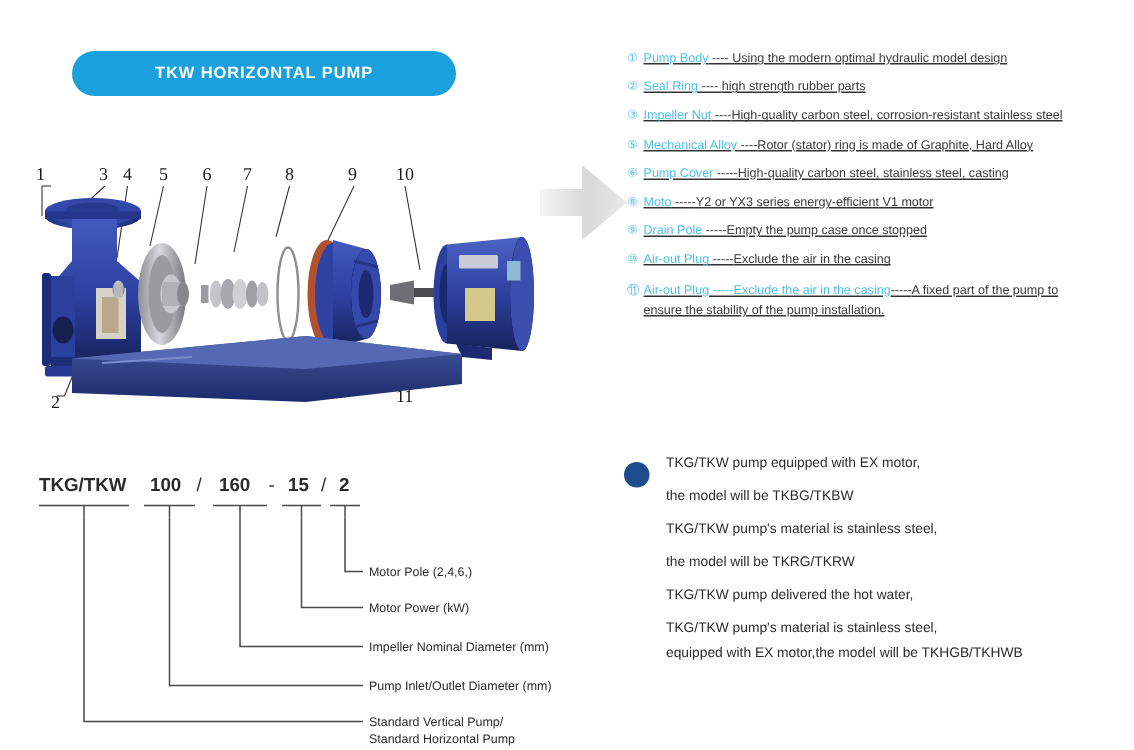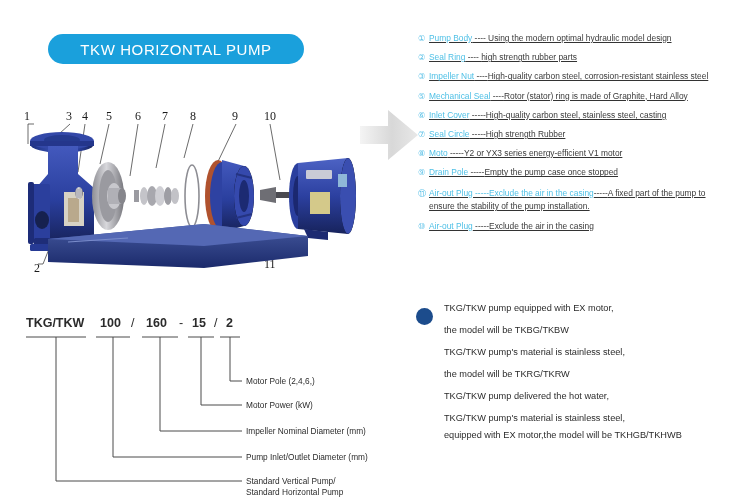--- a/index.html
+++ b/index.html
@@ -31,22 +31,22 @@
     width: 256px;
     height: 30px;
     background: #1aa0dc;
     border-radius: 15px;
     display: flex;
     align-items: center;
     justify-content: center;
   }
   .title-badge span {
     color: #ffffff;
-    font-size: 15px;
-    font-weight: normal;
+    font-size: 11px;
+    font-weight: bold;
     letter-spacing: 0.6px;
   }
 
   
   .diagram {
     position: absolute;
     left: 8px;
     top: 96px;
     width: 350px;
     height: 190px;
@@ -322,40 +322,37 @@
     <div class="legend-item">
       <span class="num">①</span><span class="part">Pump Body</span><span class="desc"> ---- </span><span class="desc">Using the modern optimal hydraulic model design</span>
     </div>
     <div class="legend-item">
       <span class="num">②</span><span class="part">Seal Ring</span><span class="desc"> ---- </span><span class="desc">high strength rubber parts</span>
     </div>
     <div class="legend-item">
       <span class="num">③</span><span class="part">Impeller Nut</span><span class="desc"> ----</span><span class="desc">High-quality carbon steel, corrosion-resistant stainless steel</span>
     </div>
     <div class="legend-item">
-      <span class="num">⑤</span><span class="part">Mechanical Seal</span><span class="desc"> ----</span><span class="desc">Rotor (stator) ring is made of Graphite, Hard Alloy</span>
-    </div>
-    <div class="legend-item">
-      <span class="num">⑥</span><span class="part">Inlet Cover</span><span class="desc"> -----</span><span class="desc">High-quality carbon steel, stainless steel, casting</span>
-    </div>
-    <div class="legend-item">
-      <span class="num">⑦</span><span class="part">Seal Circle</span><span class="desc"> -----</span><span class="desc">High strength Rubber</span>
+      <span class="num">⑤</span><span class="part">Mechanical Alloy</span><span class="desc"> ----</span><span class="desc">Rotor (stator) ring is made of Graphite, Hard Alloy</span>
+    </div>
+    <div class="legend-item">
+      <span class="num">⑥</span><span class="part">Pump Cover</span><span class="desc"> -----</span><span class="desc">High-quality carbon steel, stainless steel, casting</span>
     </div>
     <div class="legend-item">
       <span class="num">⑧</span><span class="part">Moto</span><span class="desc"> -----</span><span class="desc">Y2 or YX3 series energy-efficient V1 motor</span>
     </div>
     <div class="legend-item">
       <span class="num">⑨</span><span class="part">Drain Pole</span><span class="desc"> -----</span><span class="desc">Empty the pump case once stopped</span>
+    </div>
+    <div class="legend-item">
+      <span class="num">⑩</span><span class="part">Air-out Plug</span><span class="desc"> -----</span><span class="desc">Exclude the air in the casing</span>
     </div>
     <div class="legend-item wrap">
       <span class="num">⑪</span><span class="part">Air-out Plug -----Exclude the air in the casing</span><span class="desc">-----</span><span class="desc">A fixed part of the pump to</span>
       <span class="cont">ensure the stability of the pump installation.</span>
-    </div>
-    <div class="legend-item">
-      <span class="num">⑩</span><span class="part">Air-out Plug</span><span class="desc"> -----</span><span class="desc">Exclude the air in the casing</span>
     </div>
   </div>
 
   <div class="model-block">
     <svg width="400" height="196" viewBox="0 0 400 196" xmlns="http://www.w3.org/2000/svg">
 
       <text class="mtoken" x="12" y="14">TKG/TKW</text>
       <text class="mtoken" x="86" y="14">100</text>
       <text class="msep" x="117" y="14">/</text>
       <text class="mtoken" x="132" y="14">160</text>

